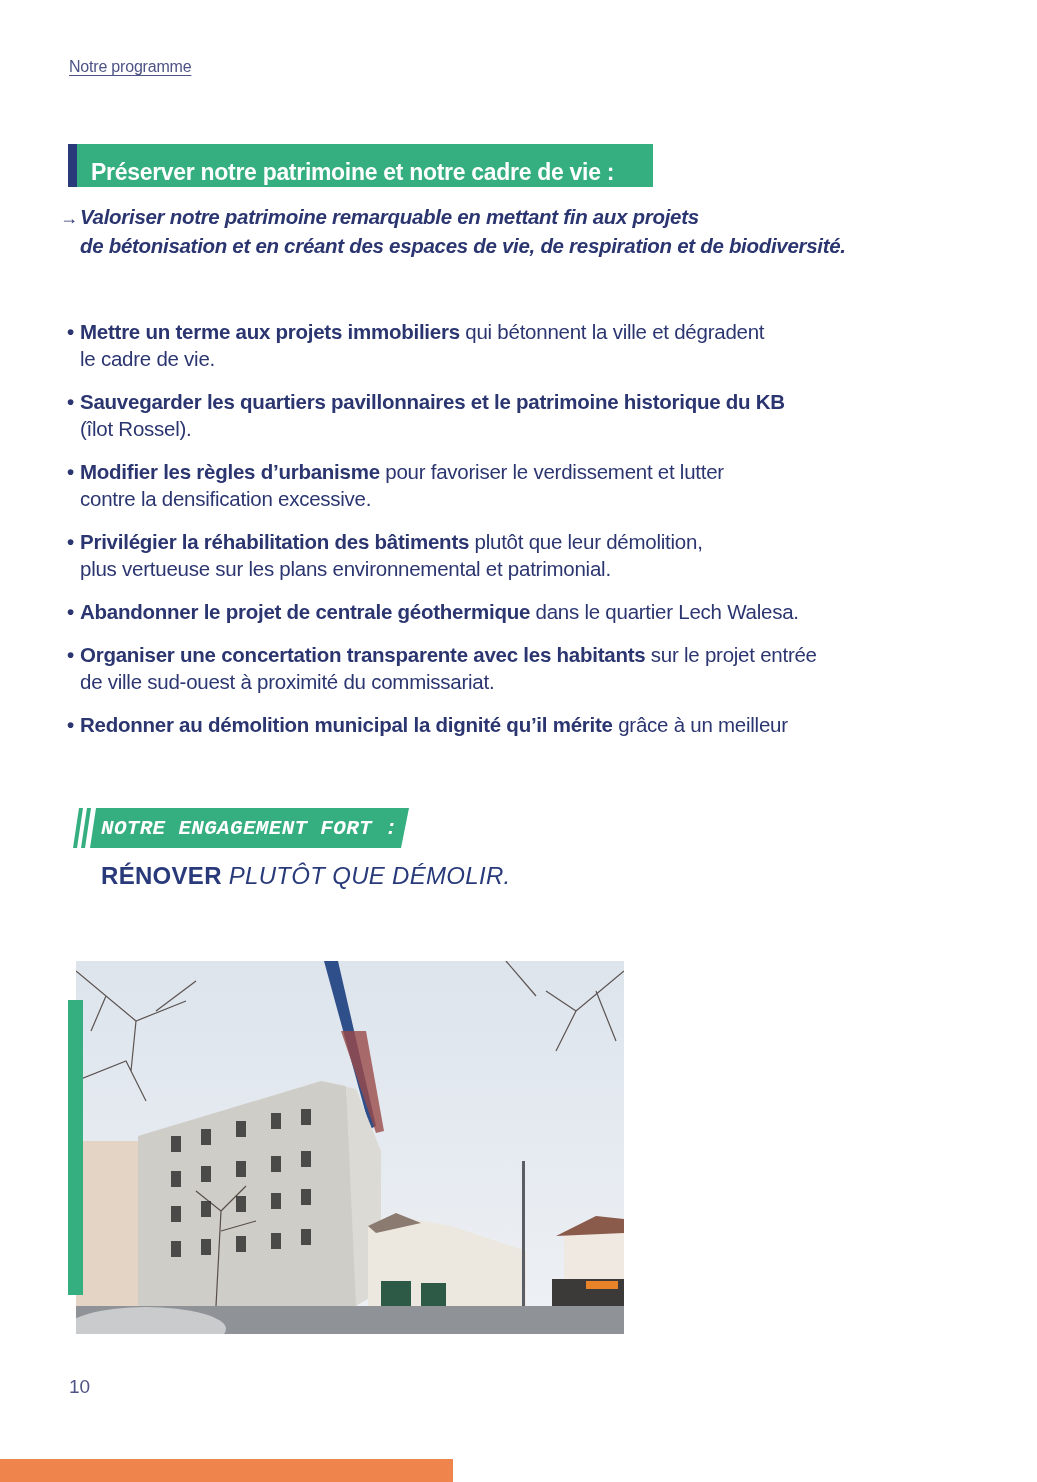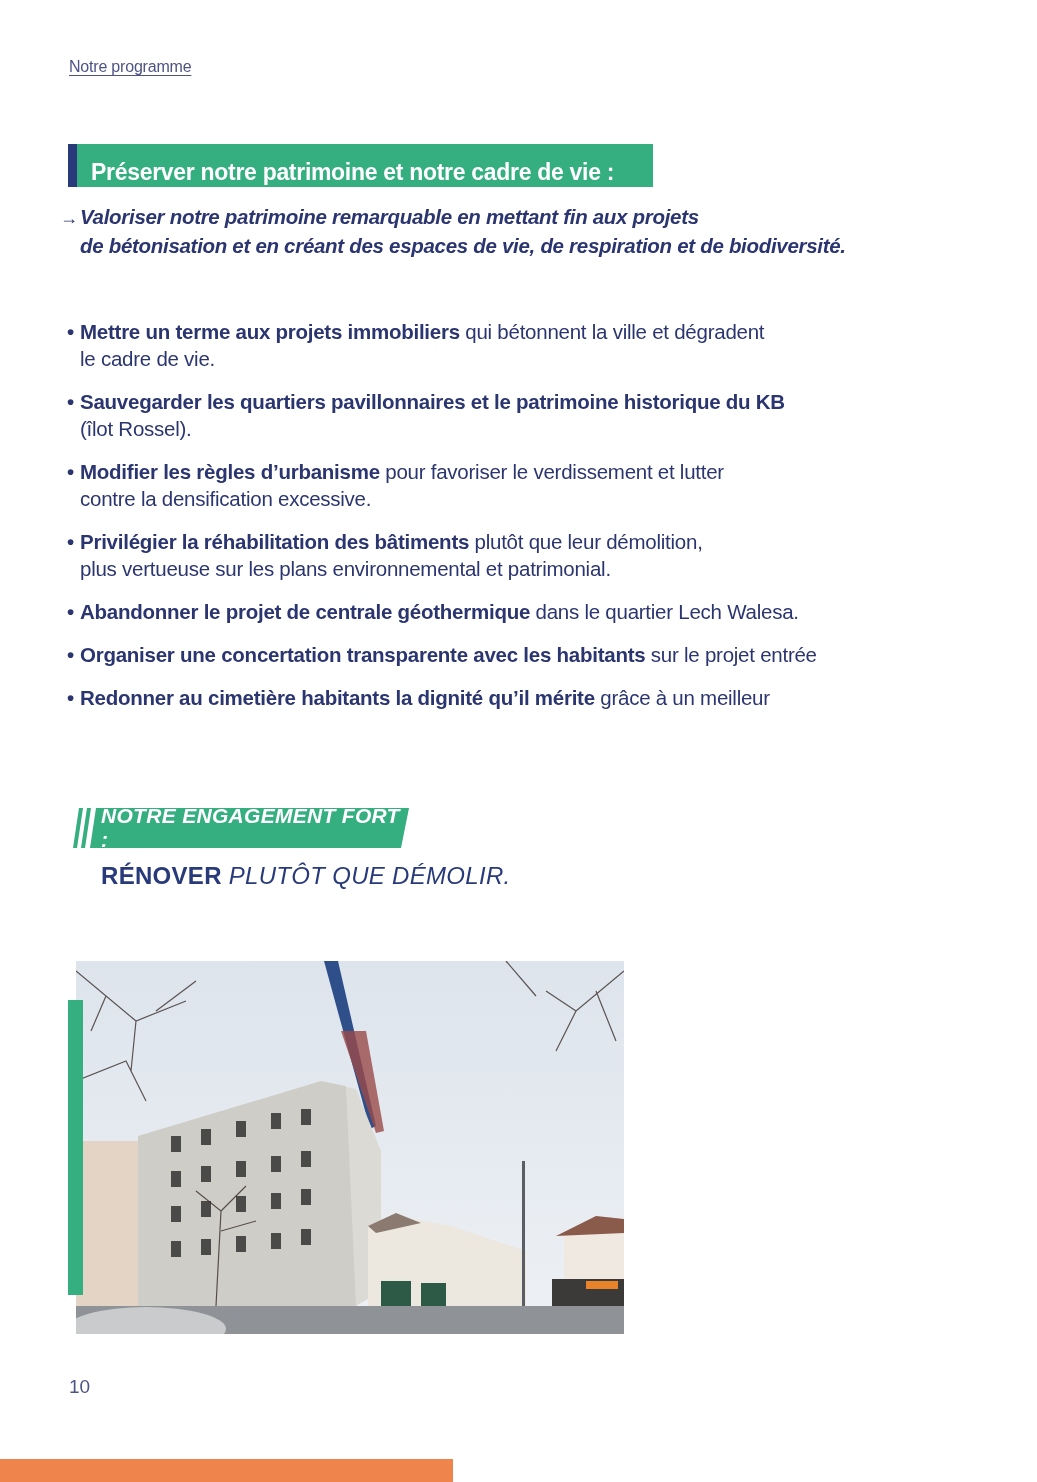--- a/index.html
+++ b/index.html
@@ -34,21 +34,21 @@
     .intro .arrow { font-style: normal; font-weight: normal; font-size: 18px; display: inline-block; width: 20px; }
     .intro .line2 { padding-left: 20px; }
     .bullets { position: absolute; left: 67px; top: 318px; width: 860px; margin: 0; padding: 0; list-style: none; }
     .bullets li {
       font-size: 20.5px; line-height: 27px; margin-bottom: 16px;
       color: #2b3570; letter-spacing: -0.25px; padding-left: 13px; position: relative;
     }
     .bullets li .dot { position: absolute; left: 0; top: 0; font-weight: bold; }
     .bullets li b { font-weight: bold; }
     .engage-banner {
-      position: absolute; left: 68px; top: 808px; width: 345px; height: 24px;
+      position: absolute; left: 68px; top: 808px; width: 345px; height: 24px; font-family: Liberation Mono, monospace;
     }
     .engage-banner svg { position: absolute; left: 0; top: 0; }
     .engage-banner .label {
       position: absolute; left: 33px; top: 0; height: 40px; display: flex; align-items: center;
       color: #ffffff; font-weight: bold; font-style: italic; font-size: 21px; letter-spacing: 0.3px;
     }
     .engage-statement {
       position: absolute; left: 101px; top: 862px; font-size: 24px; color: #283a7a; letter-spacing: 0.3px;
     }
     .engage-statement b { font-weight: bold; }
@@ -99,24 +99,25 @@
     <b>Privilégier la réhabilitation des bâtiments</b><span> plutôt que leur démolition,</span><br>
     <span>plus vertueuse sur les plans environnemental et patrimonial.</span>
   </li>
   <li>
     <span class="dot">•</span>
     <b>Abandonner le projet de centrale géothermique</b><span> dans le quartier Lech Walesa.</span>
   </li>
   <li>
     <span class="dot">•</span>
     <b>Organiser une concertation transparente avec les habitants</b><span> sur le projet entrée</span><br>
+    <span>de ville sud-ouest à proximité du commissariat.</span>
   </li>
   <li>
     <span class="dot">•</span>
-    <b>Redonner au cimetière habitants la dignité qu’il mérite</b><span> grâce à un meilleur</span><br>
+    <b>Redonner au démolition municipal la dignité qu’il mérite</b><span> grâce à un meilleur</span><br>
   </li>
 </ul>
 
 <div class="engage-banner">
   <svg width="345" height="40" viewBox="0 0 345 40">
     <polygon points="5,40 11,0 15,0 9,40" fill="#35ae80"></polygon>
     <polygon points="13,40 19,0 23,0 17,40" fill="#35ae80"></polygon>
     <polygon points="22,40 28,0 341,0 333,40" fill="#35ae80"></polygon>
   </svg>
   <span class="label">NOTRE ENGAGEMENT FORT :</span>

